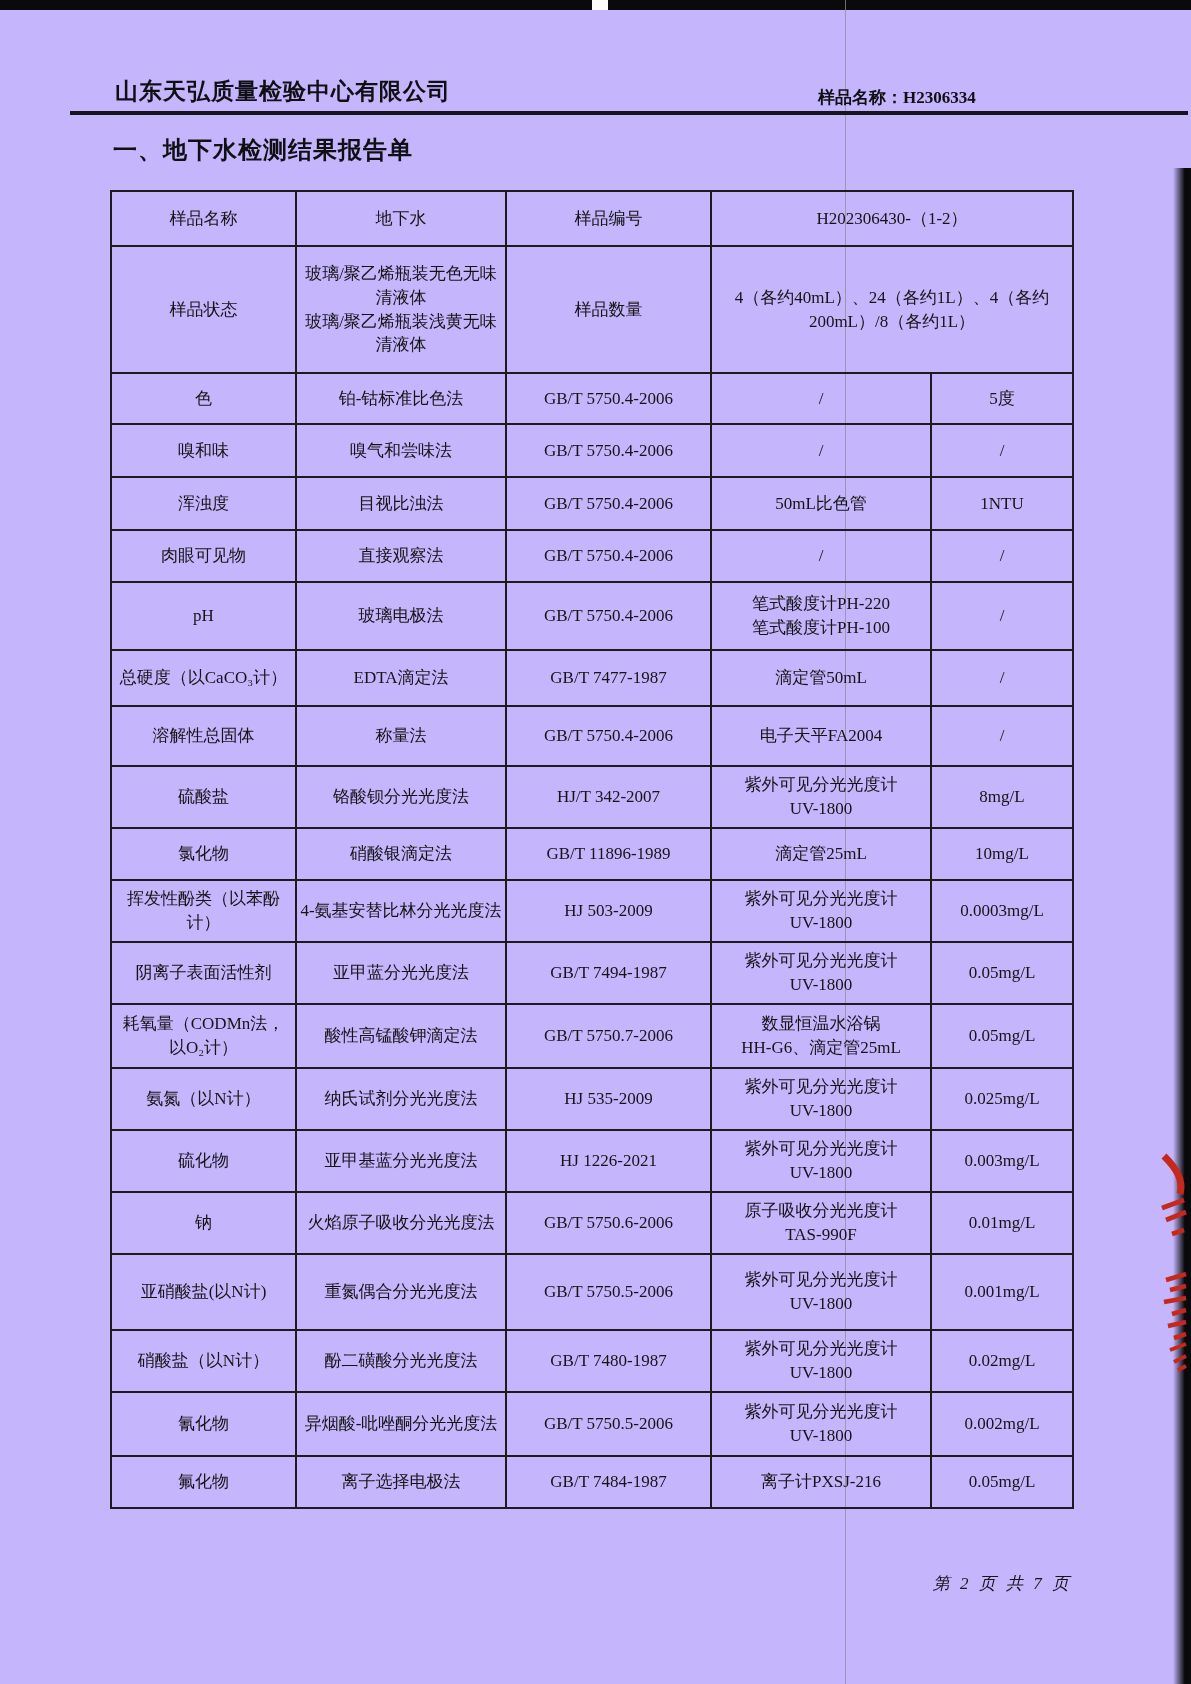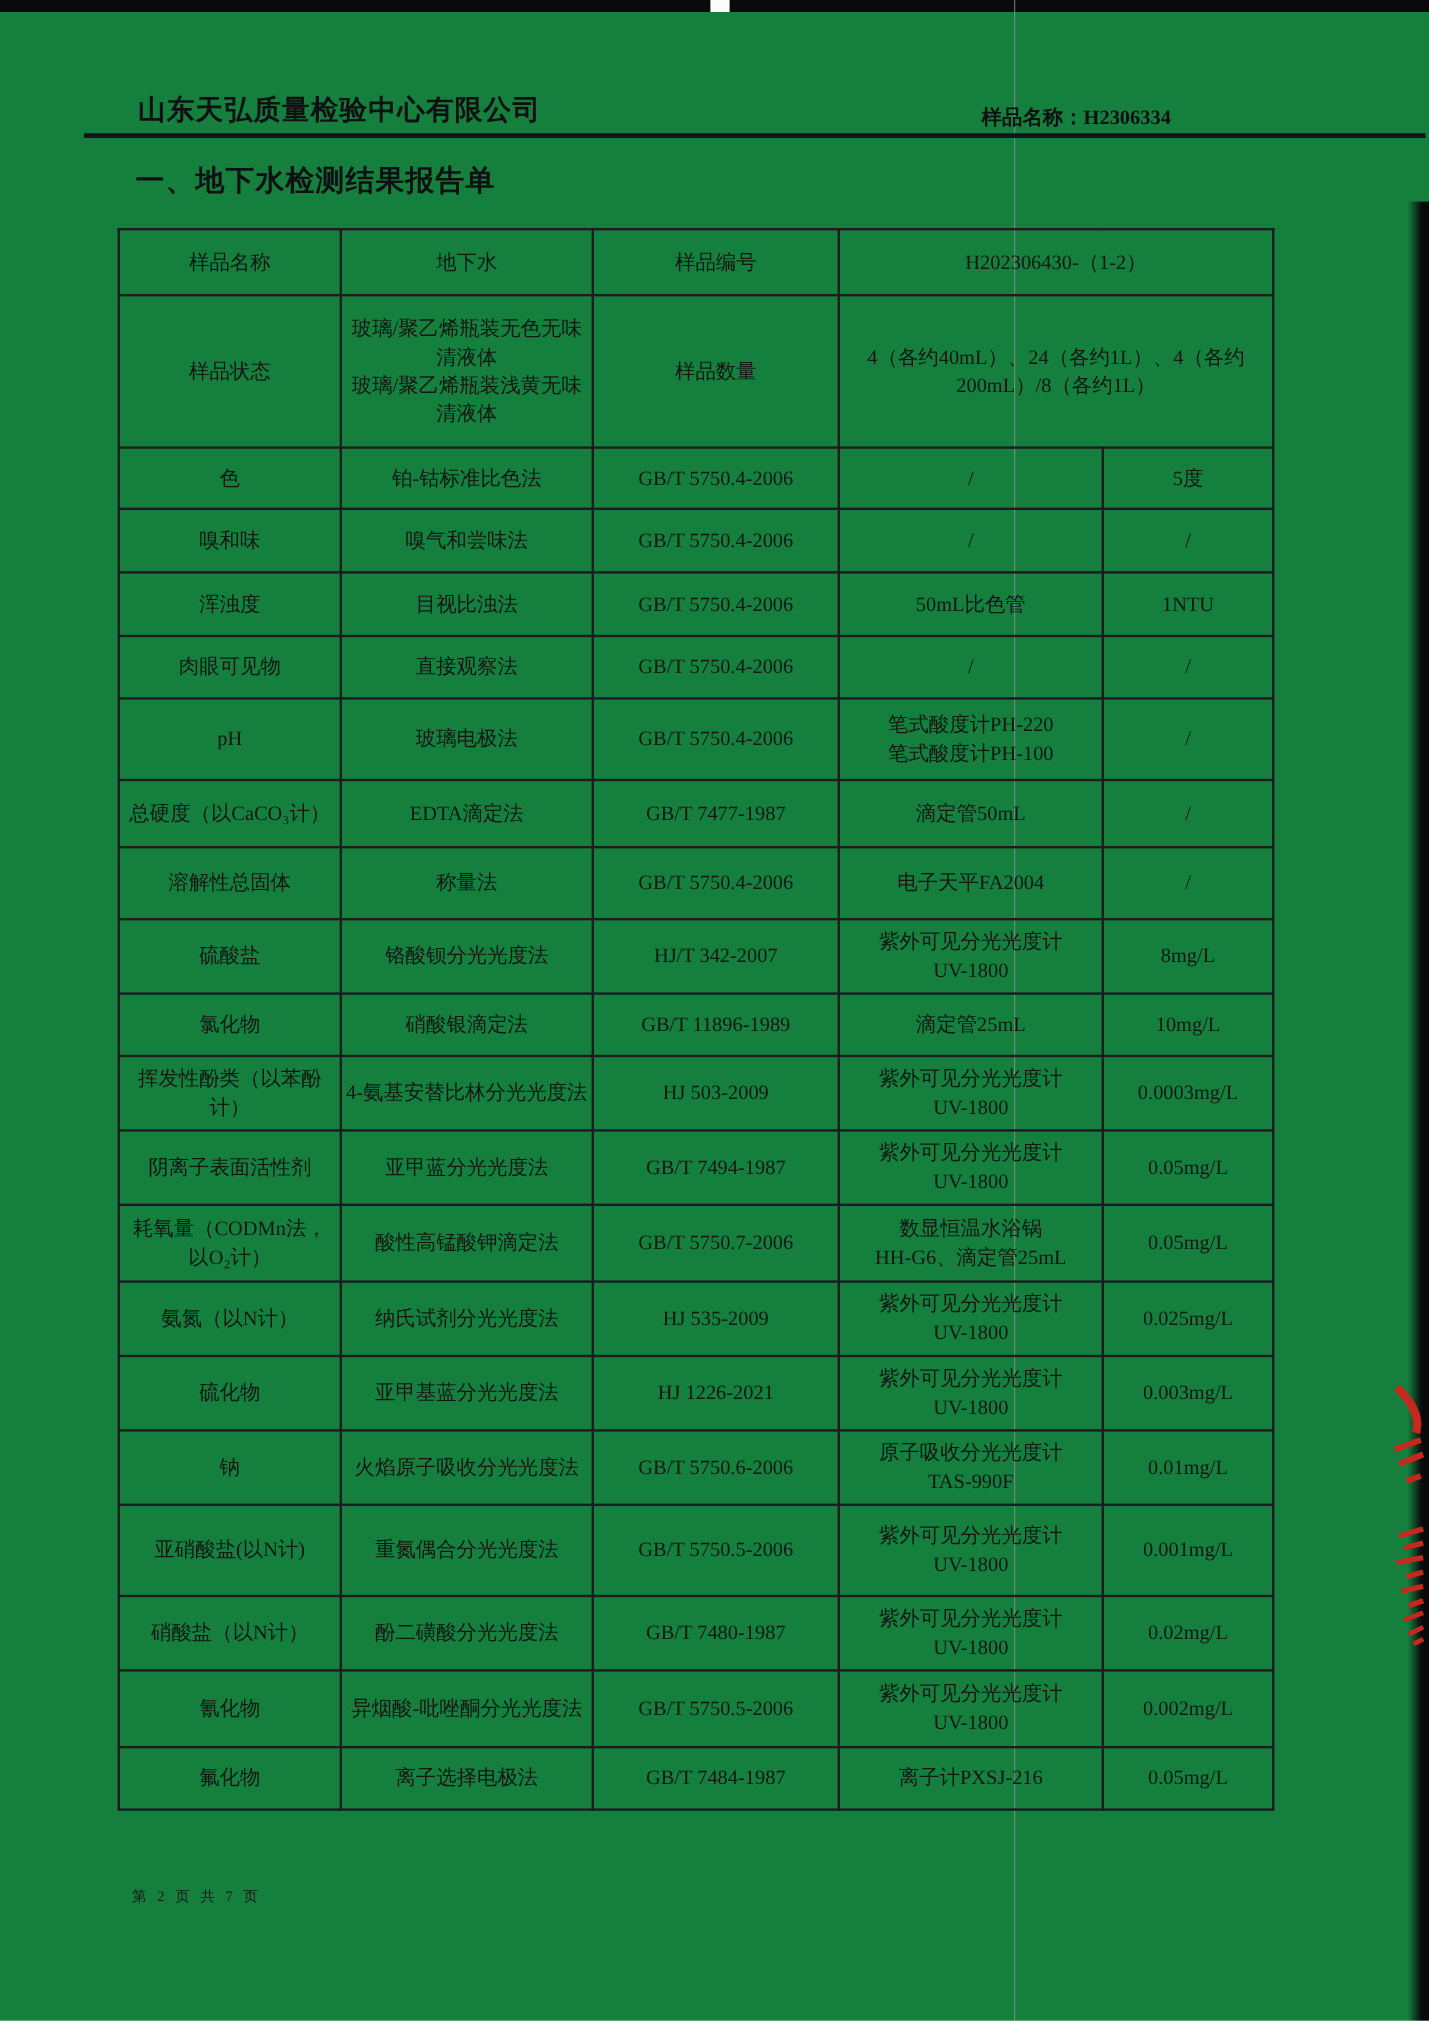--- a/index.html
+++ b/index.html
@@ -1,50 +1,50 @@
 <!DOCTYPE html>
 <html><head>
 <meta charset="utf-8">
 <style>
   html,body{margin:0;padding:0;background:#e8e8e8;}
   .page{
     position:relative;width:1191px;height:1684px;margin:0 auto;
-    background:#15803d;overflow:hidden;
+    background:#c4b5fd;overflow:hidden;
     font-family:"Liberation Serif", serif;color:#151515;
   }
   
   .edge-top{position:absolute;left:0;top:0;width:100%;height:10px;background:#0a0a0c;}
   .edge-top-notch{position:absolute;left:592px;top:0;width:16px;height:10px;background:#fcfcfa;}
   .edge-right{position:absolute;right:0;top:168px;bottom:0;width:18px;
     background:linear-gradient(to right, rgba(10,10,12,0), #0a0a0c 65%);}
   .edge-right-top{position:absolute;right:0;top:0;width:60px;height:10px;background:#0a0a0c;}
   .fold-line{position:absolute;left:845px;top:0;width:1px;height:100%;background:#8f8f8f;opacity:.75;}
   
   .company{position:absolute;left:115px;top:76px;font-family:"Liberation Sans",sans-serif;
     font-weight:bold;font-size:23px;letter-spacing:1px;color:#101014;}
   .report-no{position:absolute;left:818px;top:86px;font-weight:bold;font-size:17px;color:#101014;}
   .header-rule{position:absolute;left:70px;top:111px;width:1118px;height:4px;background:#14161c;}
   .section-title{position:absolute;left:113px;top:134px;font-family:Liberation Mono, monospace;
     font-weight:bold;font-size:24px;letter-spacing:1px;color:#101014;}
   
   table.report{
-    position:absolute;left:98px;top:190px;width:962px;
+    position:absolute;left:110px;top:190px;width:962px;
     border-collapse:collapse;table-layout:fixed;
   }
   table.report td, table.report th{
     border:2px solid #1c1c20;text-align:center;vertical-align:middle;
     font-size:17px;font-weight:normal;padding:2px 3px;line-height:1.4;
     white-space:pre-line;overflow:hidden;
   }
   
   .stamp{position:absolute;color:#c5281c;}
   .stamp svg{display:block;}
   
-  .footer{position:absolute;left:110px;top:1572px;width:962px;text-align:left;
-    font-size:12px;letter-spacing:3px;color:#17171a;}
+  .footer{position:absolute;left:110px;top:1572px;width:962px;text-align:right;
+    font-size:17px;letter-spacing:3px;color:#17171a;font-style:italic;}
 </style>
 </head>
 <body>
 
 <div class="page">
 
   <div class="edge-top"></div>
   <div class="edge-top-notch"></div>
   <div class="edge-right-top"></div>
   <div class="edge-right"></div>

